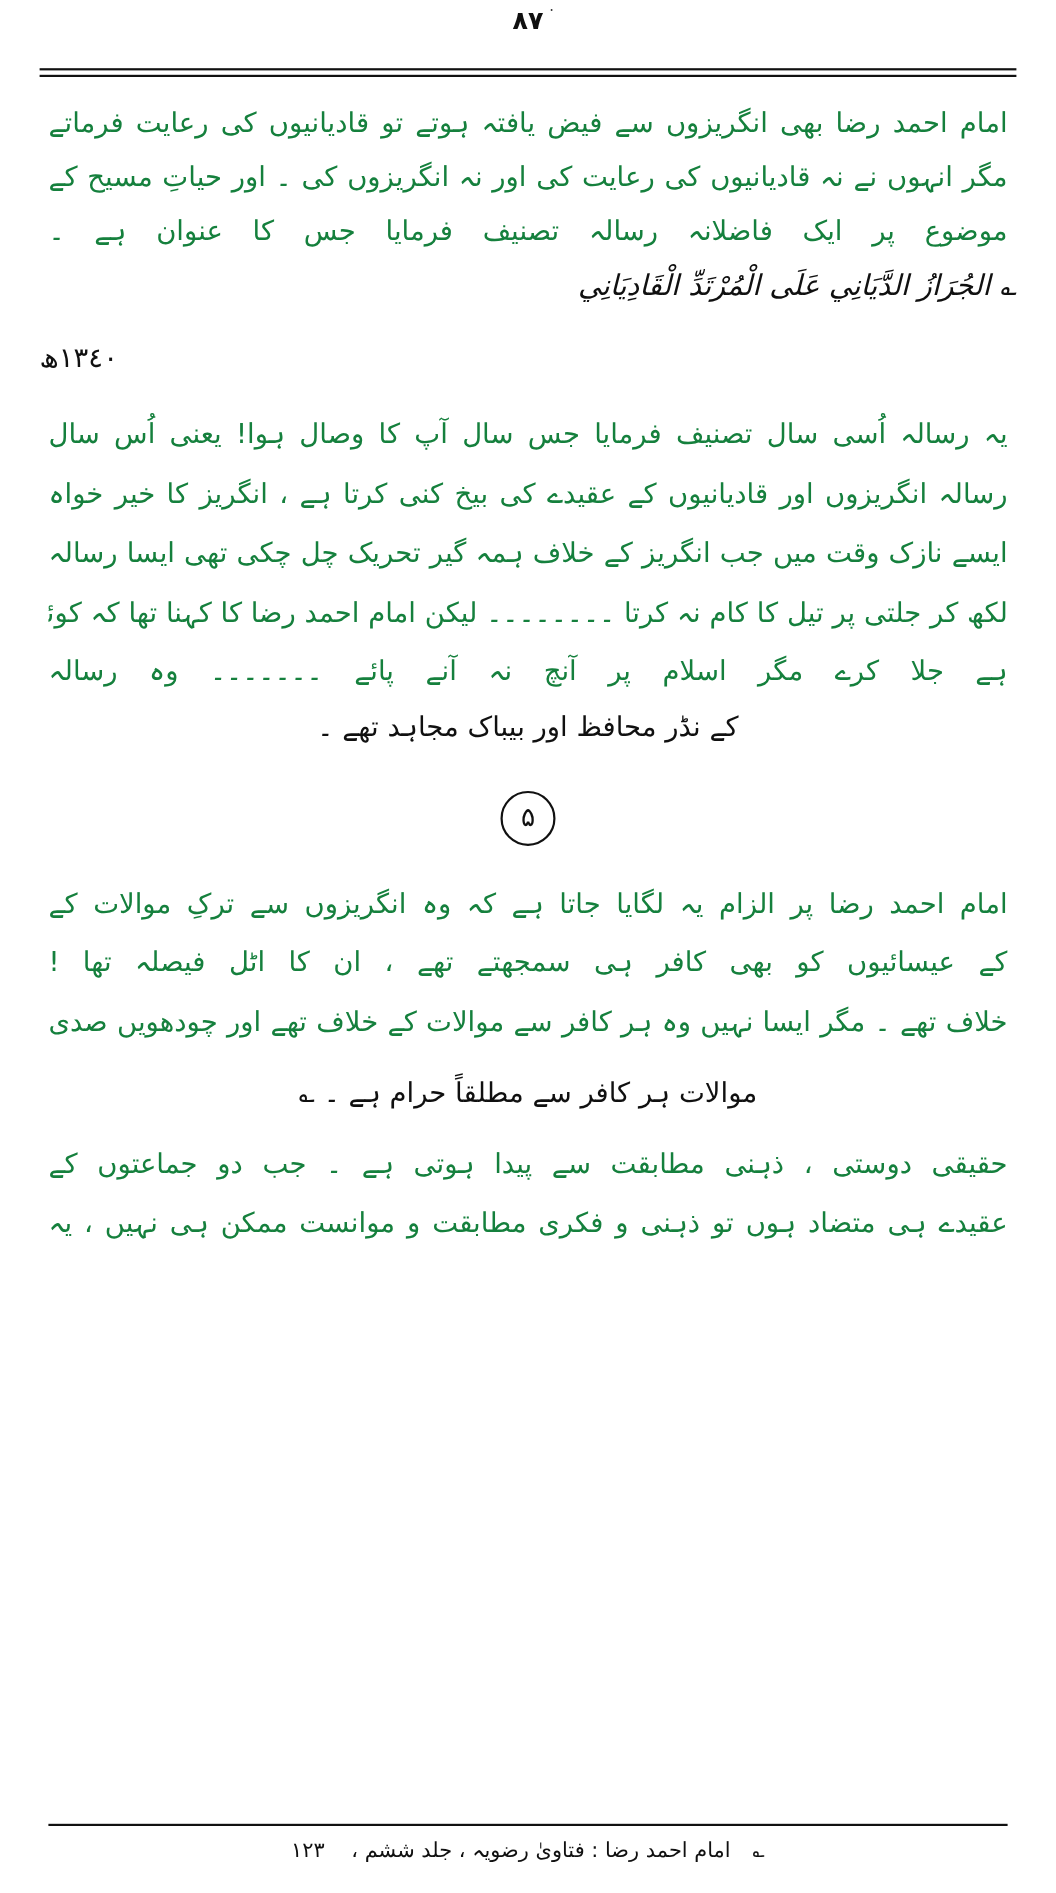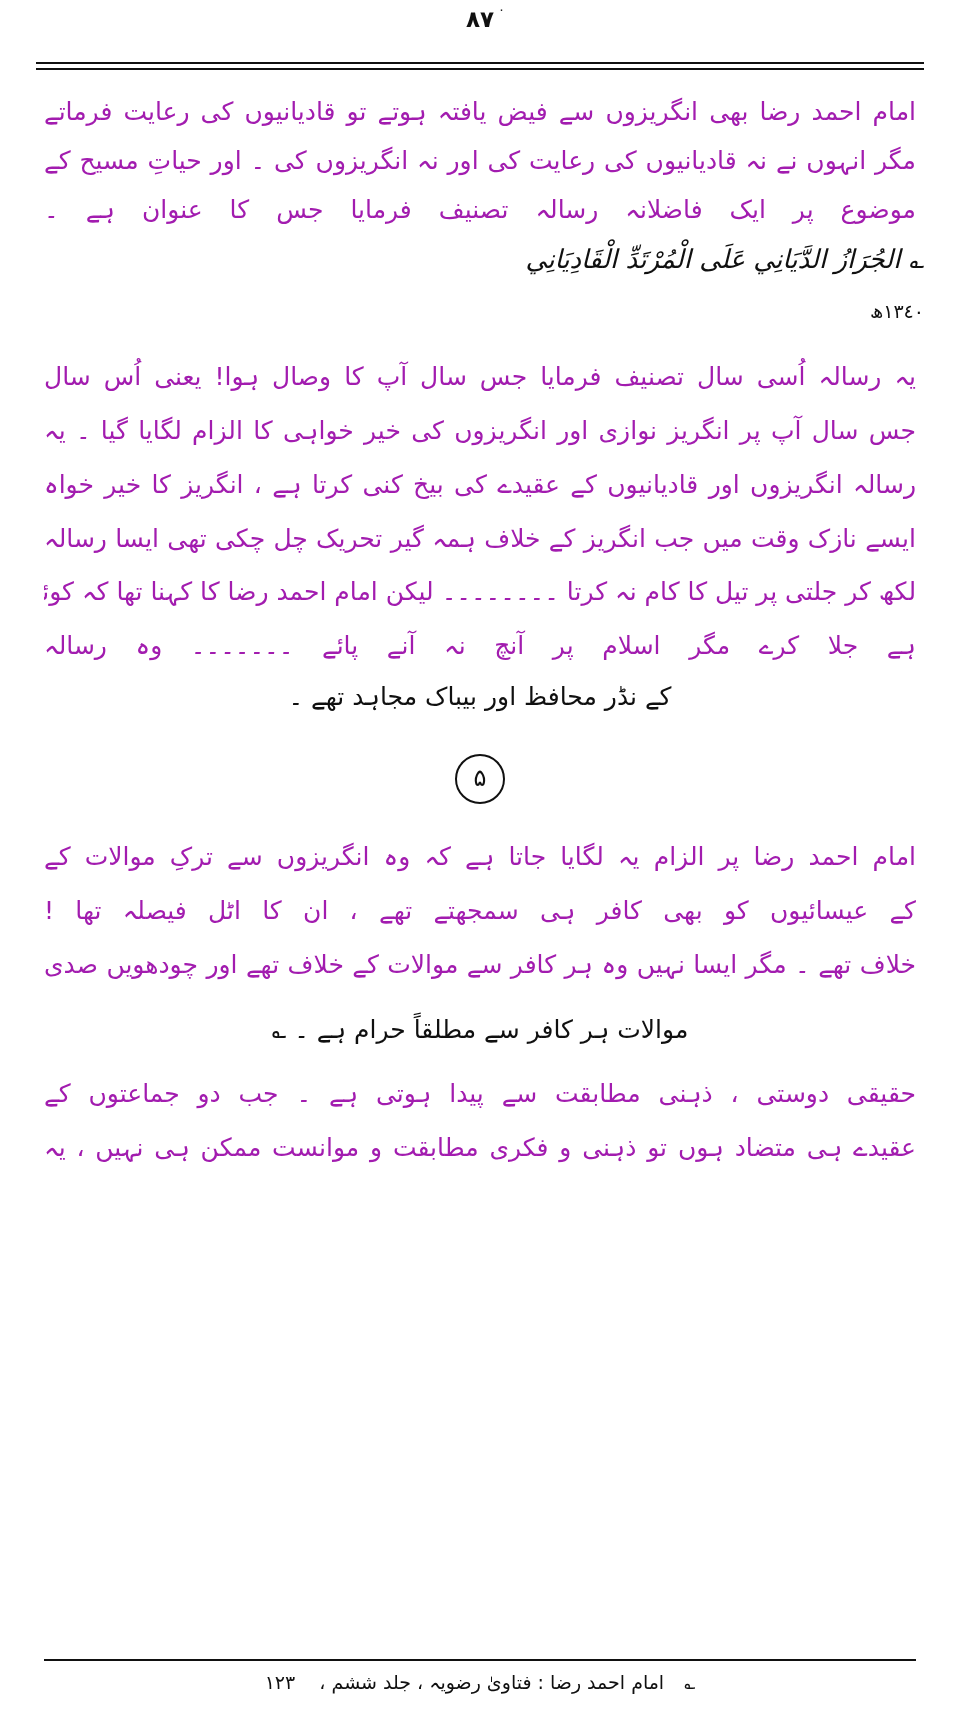--- a/index.html
+++ b/index.html
@@ -56,21 +56,21 @@
   }
 
   
   .body-block {
     direction: rtl;
     text-align: justify;
     text-align-last: justify;
     font-size: 25px;
     line-height: 1.95;
     font-family: "DejaVu Sans", sans-serif;
-    color: #a21caf;
+    color: #15803d;
     padding: 0 8px;
   }
   .body-block.loose {
     line-height: 2.15;
   }
   .line {
     display: block;
     white-space: nowrap;
     overflow: hidden;
   }
@@ -86,23 +86,23 @@
   .arabic-title {
     direction: rtl;
     text-align: right;
     font-size: 26px;
     margin-top: 10px;
     letter-spacing: 0px;
     font-style: italic;
   }
   .hijri-date {
     direction: rtl;
-    text-align: right;
-    font-size: 19px;
-    margin-top: 26px;
+    text-align: left;
+    font-size: 25px;
+    margin-top: 36px;
     letter-spacing: 2px;
   }
 
   .spacer-sm { height: 14px; }
   .spacer-md { height: 28px; }
 
   
   .section-marker-wrap {
     text-align: center;
     margin: 34px 0 26px 0;
@@ -171,21 +171,20 @@
   </div>
 
   <div class="arabic-title">؎ الجُرَازُ الدَّيَانِي عَلَى الْمُرْتَدِّ الْقَادِيَانِي</div>
 
   <div class="hijri-date">١٣٤٠ھ</div>
 
   <div class="spacer-md"></div>
 
   <div class="body-block loose">
     <span class="line">یہ رسالہ اُسی سال تصنیف فرمایا جس سال آپ کا وصال ہوا! یعنی اُس سال</span>
-    <span class="line">جس سال آپ پر انگریز نوازی اور انگریزوں کی خیر خواہی کا الزام لگایا گیا ۔ یہ</span>
     <span class="line">رسالہ انگریزوں اور قادیانیوں کے عقیدے کی بیخ کنی کرتا ہے ، انگریز کا خیر خواہ</span>
     <span class="line">ایسے نازک وقت میں جب انگریز کے خلاف ہمہ گیر تحریک چل چکی تھی ایسا رسالہ</span>
     <span class="line dash-fill">لکھ کر جلتی پر تیل کا کام نہ کرتا ۔۔۔۔۔۔۔۔ لیکن امام احمد رضا کا کہنا تھا کہ کوئی جبتّا</span>
     <span class="line dash-fill">ہے جلا کرے مگر اسلام پر آنچ نہ آنے پائے ۔۔۔۔۔۔۔ وہ رسالہ</span>
   </div>
   <div class="centered">کے نڈر محافظ اور بیباک مجاہد تھے ۔</div>
 
   <div class="section-marker-wrap">
     <span class="section-marker">۵</span>
   </div>

